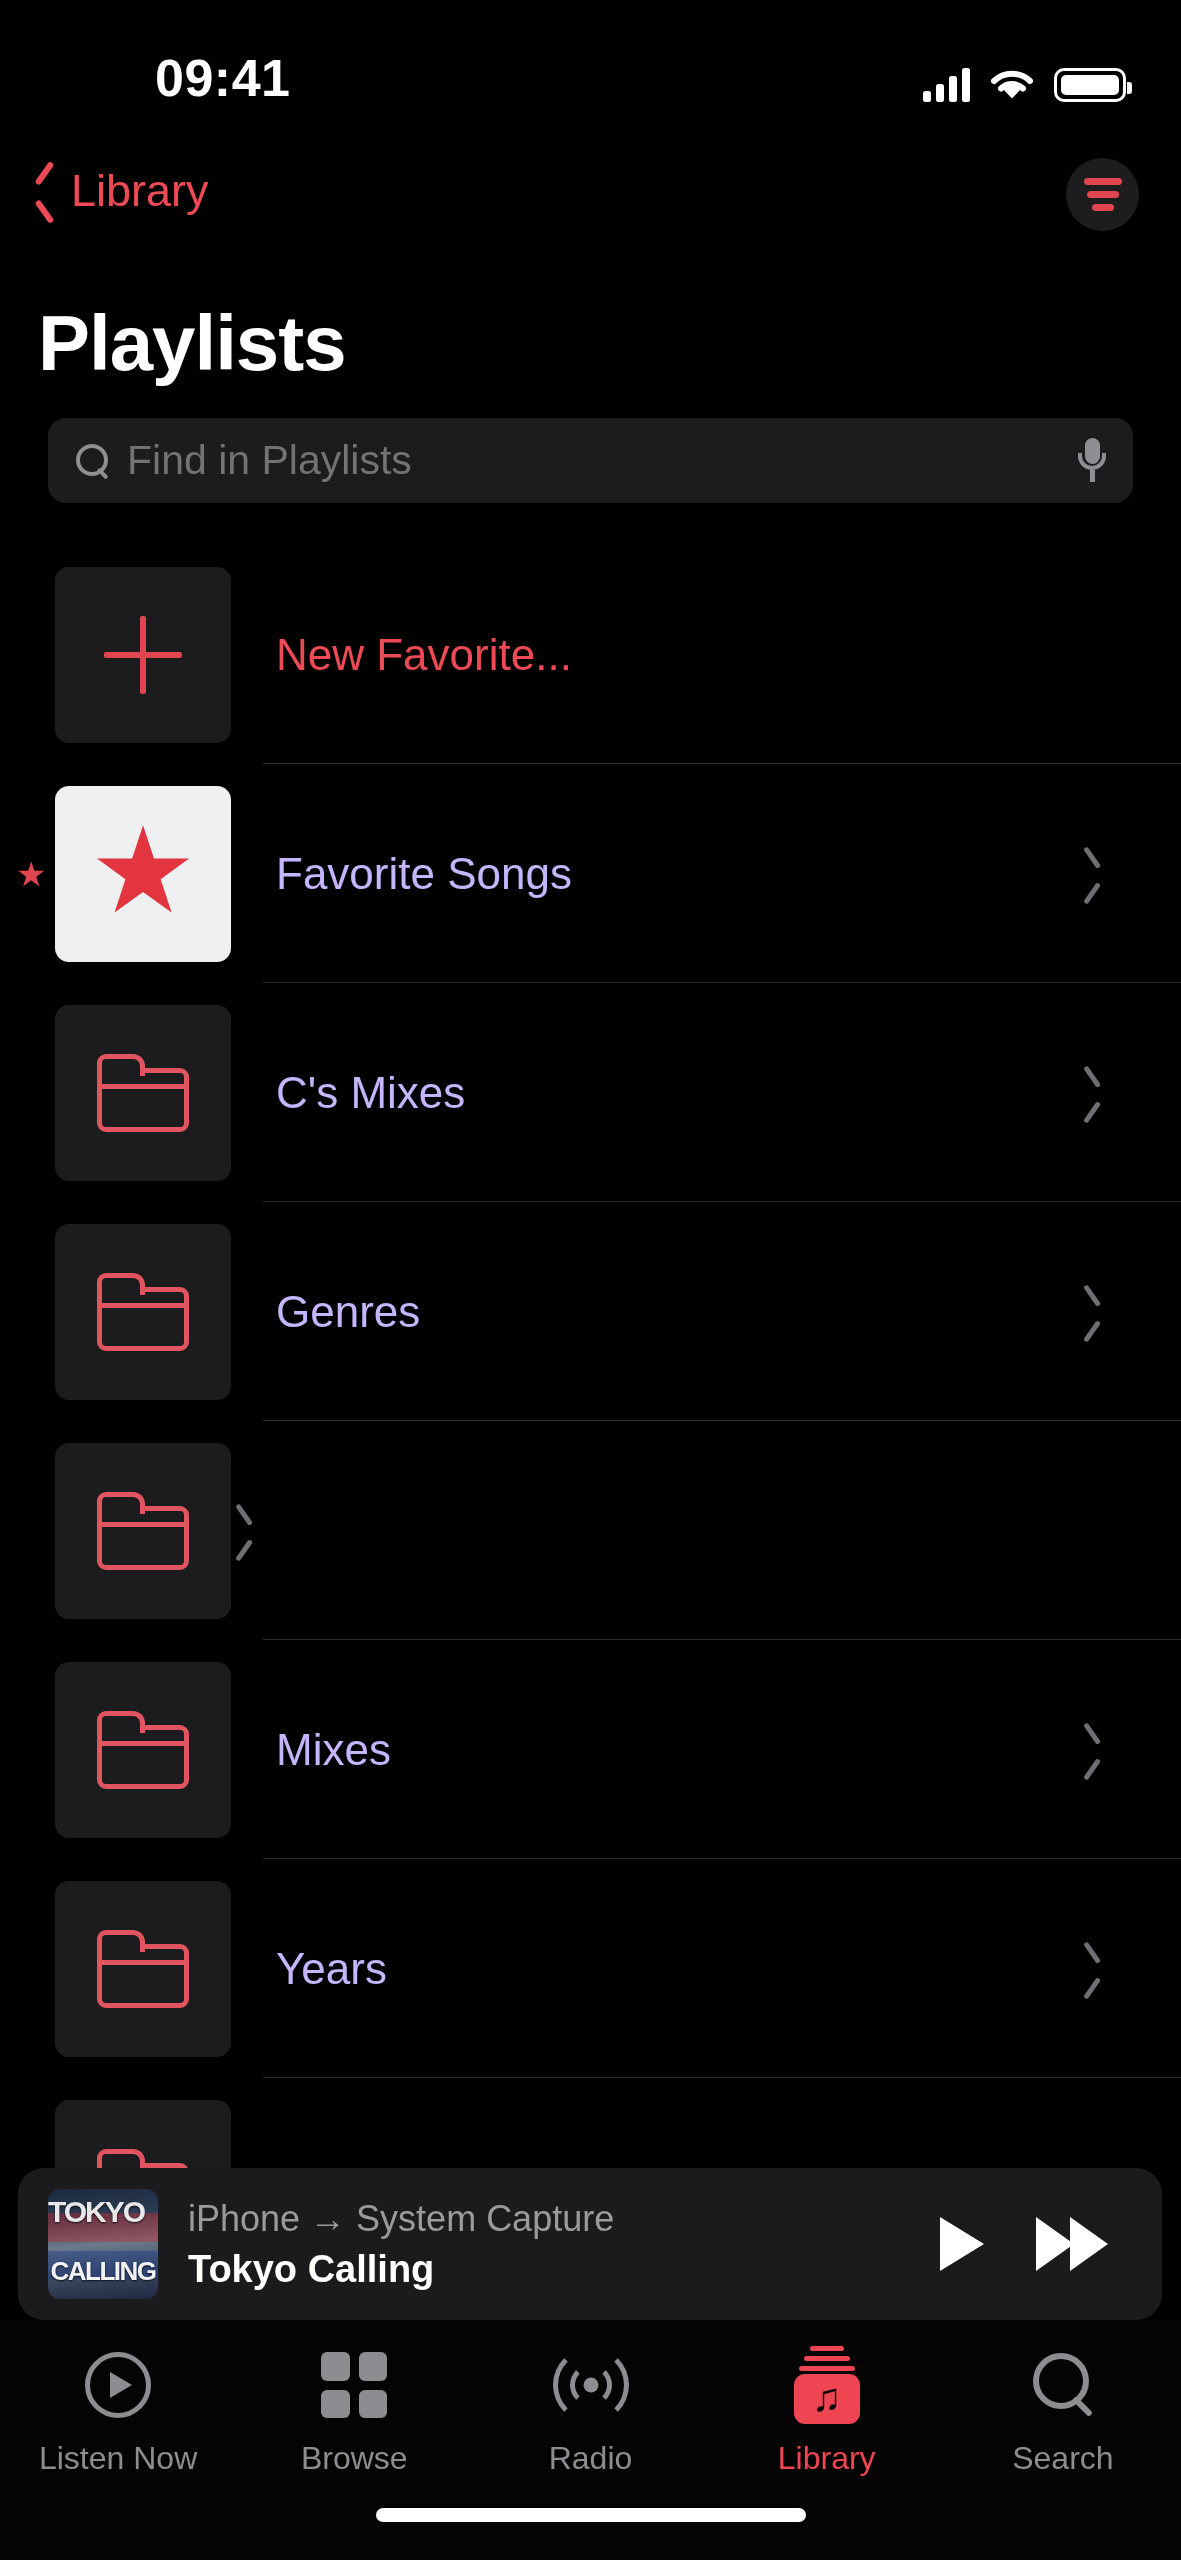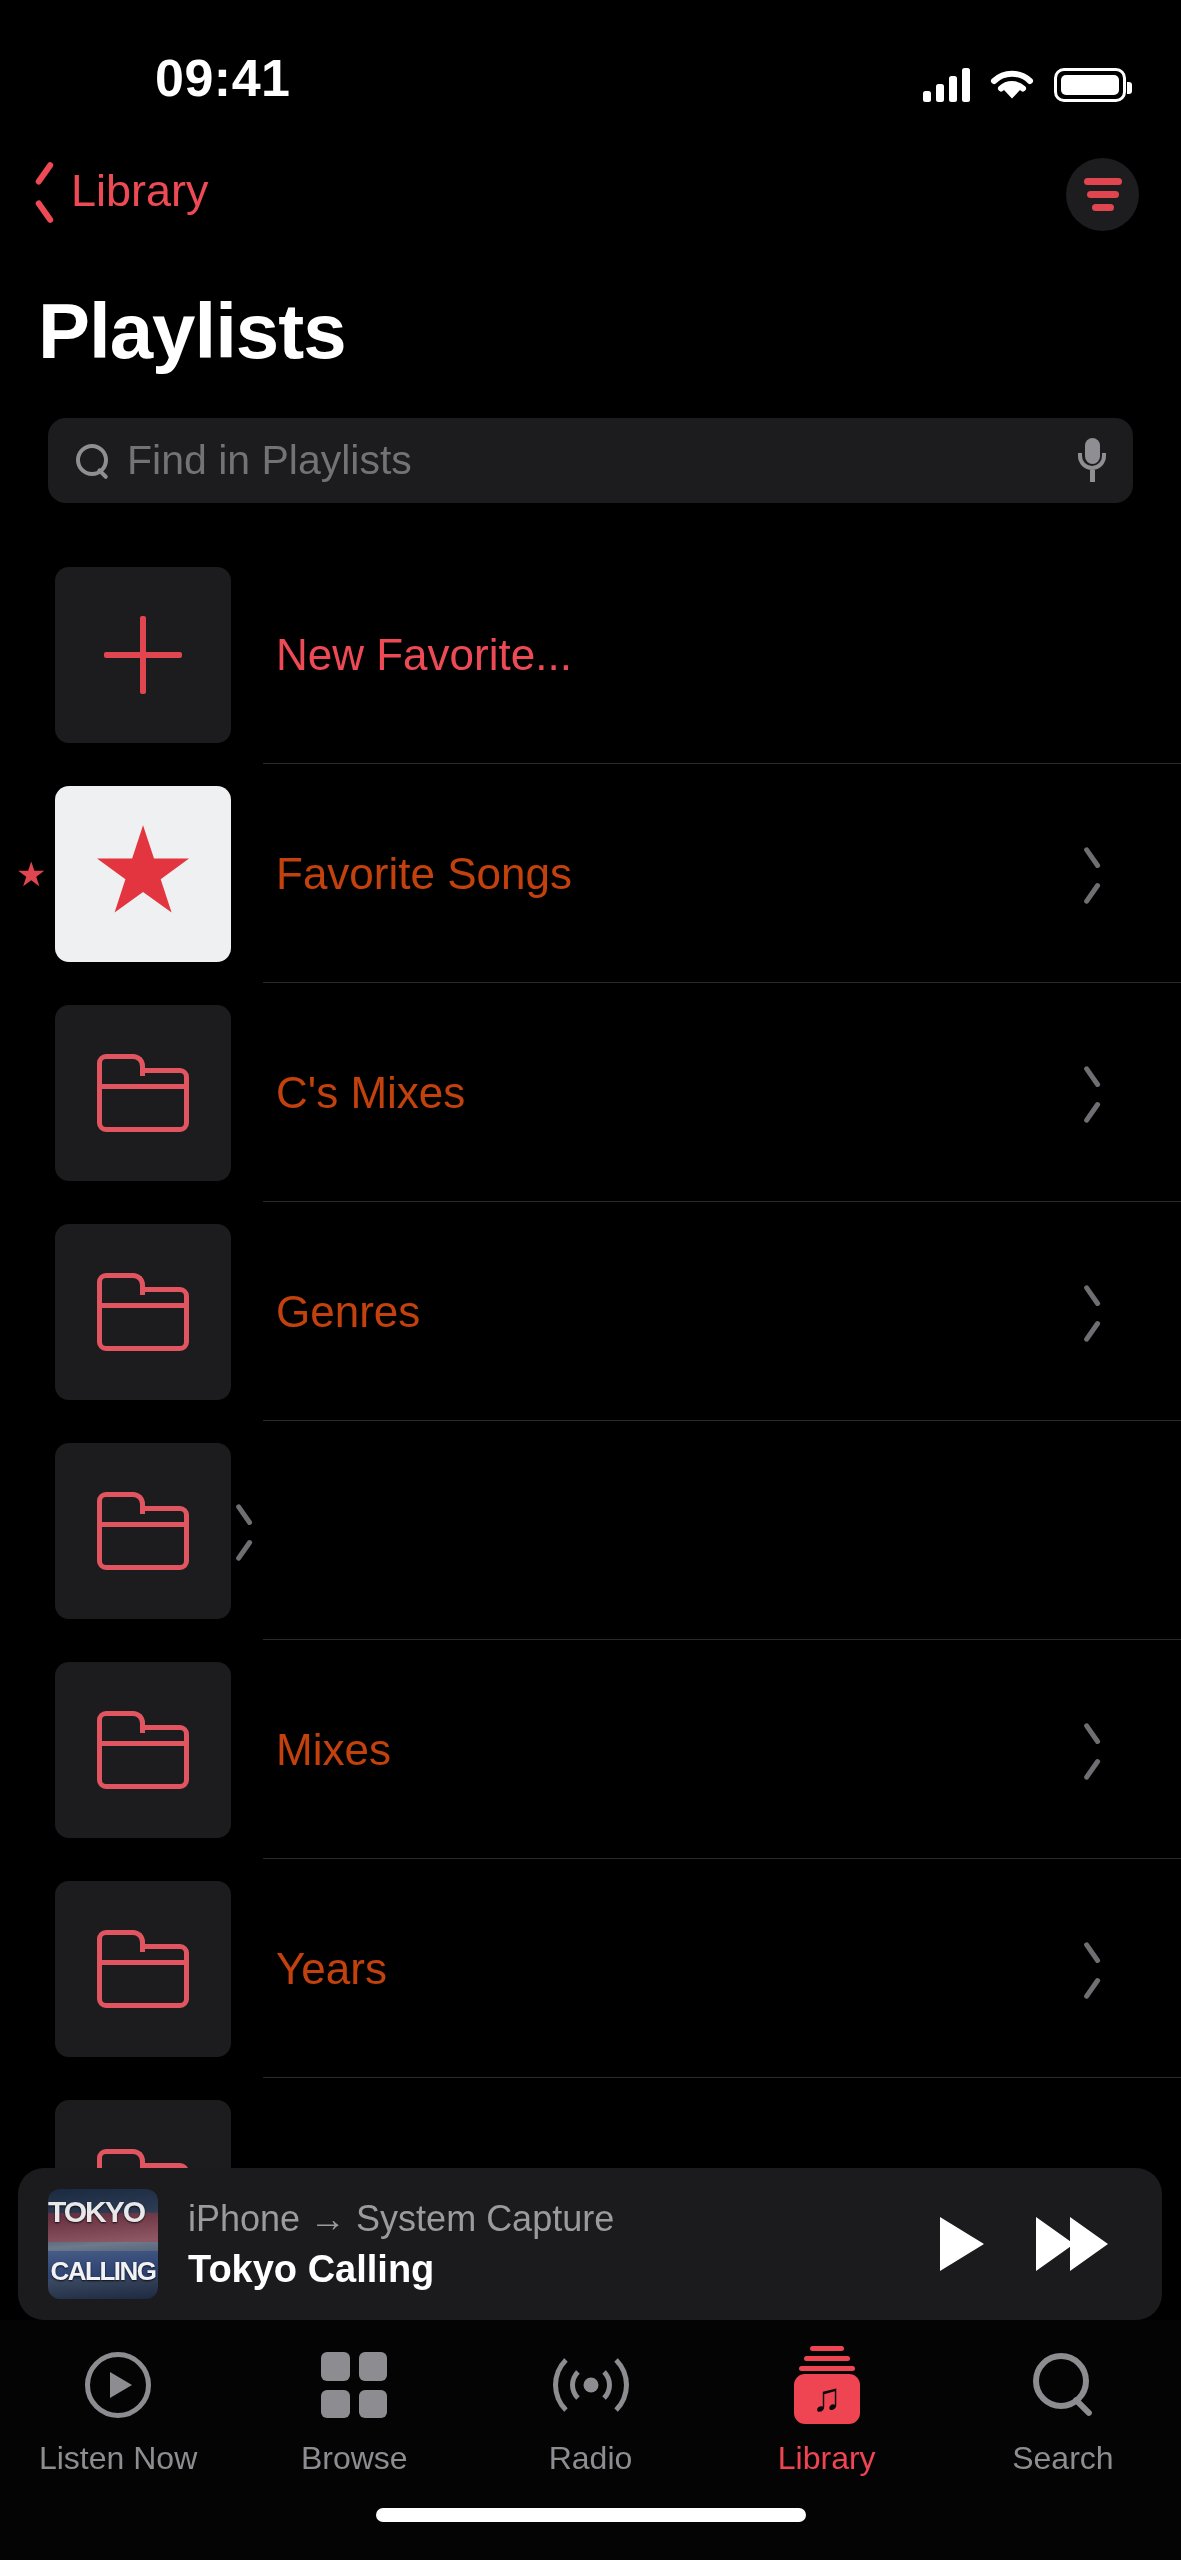--- a/index.html
+++ b/index.html
@@ -63,21 +63,21 @@
     background:#1d1d1f; display:flex; flex-direction:column;
     align-items:center; justify-content:center; gap:6px; cursor:pointer;
   }
   .filter-btn span { display:block; height:7px; background:#e04550; border-radius:3.5px; }
   .filter-btn span:nth-child(1){ width:38px; }
   .filter-btn span:nth-child(2){ width:32px; }
   .filter-btn span:nth-child(3){ width:22px; }
 
   
   .page-title {
-    position:absolute; left:38px; top:286px;
+    position:absolute; left:38px; top:298px;
     font-size:78px; font-weight:700; color:#fff; letter-spacing:-1px;
   }
 
   
   .searchfield {
     position:absolute; left:48px; top:418px;
     width:1085px; height:85px; border-radius:18px; background:#1c1c1e;
     display:flex; align-items:center; padding:0 26px; cursor:text;
   }
   .search-icon { width:36px; height:36px; position:relative; flex:0 0 auto; margin-right:17px; }
@@ -114,21 +114,21 @@
   .row .divider {
     position:absolute; left:263px; right:0; bottom:0; height:1.5px; background:#2a2a2c;
   }
   .row:last-child .divider { display:none; }
   .tile {
     width:176px; height:176px; border-radius:14px; background:#1c1c1e;
     margin-left:55px; flex:0 0 auto;
     display:flex; align-items:center; justify-content:center;
   }
   .tile.white { background:#eff0f2; }
-  .row-label { font-size:44px; color:#c2410c; margin-left:45px; flex:1; }
+  .row-label { font-size:44px; color:#c4b5fd; margin-left:45px; flex:1; }
   .row-label.accent { color:#ee4a56; }
   .chev-right { width:22px; height:38px; position:relative; margin-right:80px; flex:0 0 auto; }
   .chev-right::before, .chev-right::after {
     content:""; position:absolute; right:2px; width:24px; height:5px;
     background:#6e6e73; border-radius:3px;
   }
   .chev-right::before { top:10px; transform:rotate(55deg); transform-origin:right center; }
   .chev-right::after  { top:26px; transform:rotate(-55deg); transform-origin:right center; }
 
   

